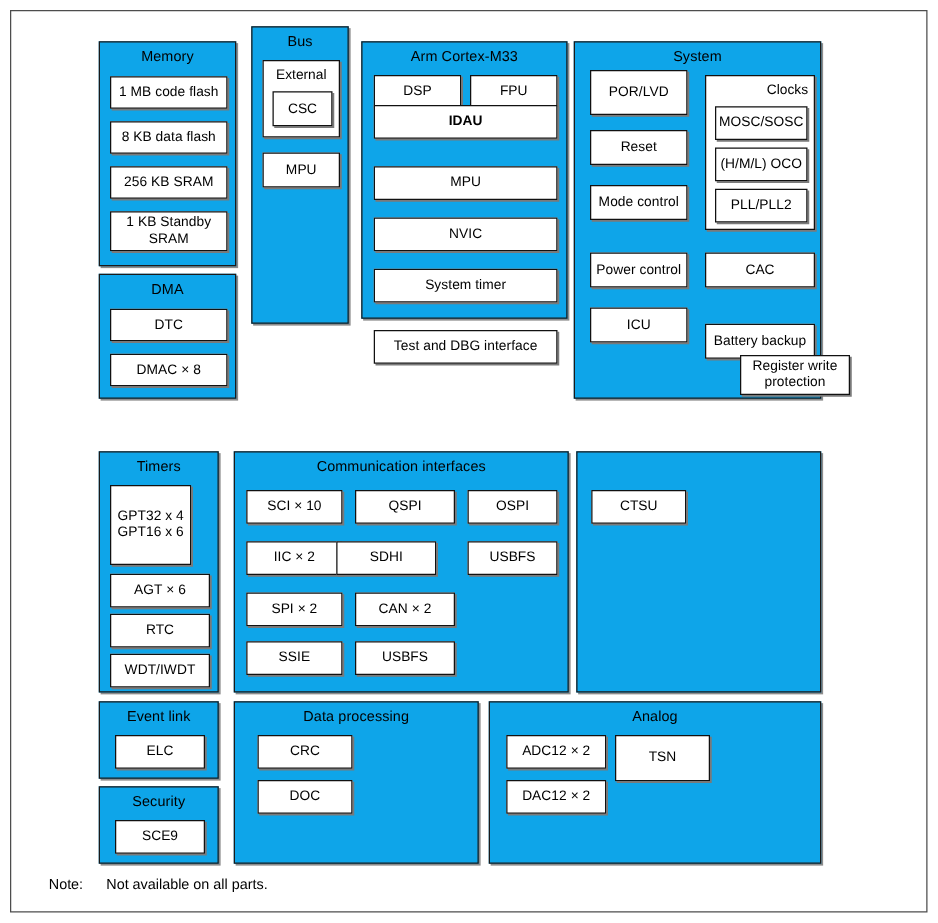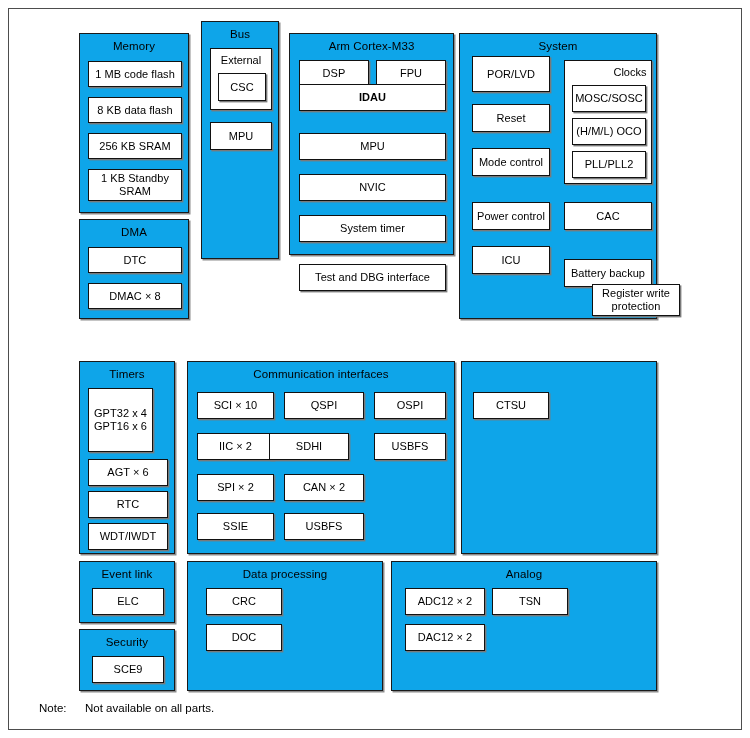--- a/index.html
+++ b/index.html
@@ -204,20 +204,20 @@
   <div class="group" style="left:178px; top:552px; width:196px; height:130px;">
     <div class="group-title">Data processing</div>
     <div class="blk" style="left:18px; top:26px; width:76px; height:27px;">CRC</div>
     <div class="blk" style="left:18px; top:62px; width:76px; height:27px;">DOC</div>
   </div>
 
   <div class="group" style="left:382px; top:552px; width:266px; height:130px;">
     <div class="group-title">Analog</div>
     <div class="blk" style="left:13px; top:26px; width:80px; height:27px;">ADC12 × 2</div>
     <div class="blk" style="left:13px; top:62px; width:80px; height:27px;">DAC12 × 2</div>
-    <div class="blk" style="left:100px; top:26px; width:76px; height:27px;">TSN</div>
+    <div class="blk" style="left:100px; top:26px; width:76px; height:37px;">TSN</div>
   </div>
 
   <div id="note-row">
     <span id="note-label">Note:</span><span id="note-text">Not available on all parts.</span>
   </div>
 
 </div>
 
 </body></html>

